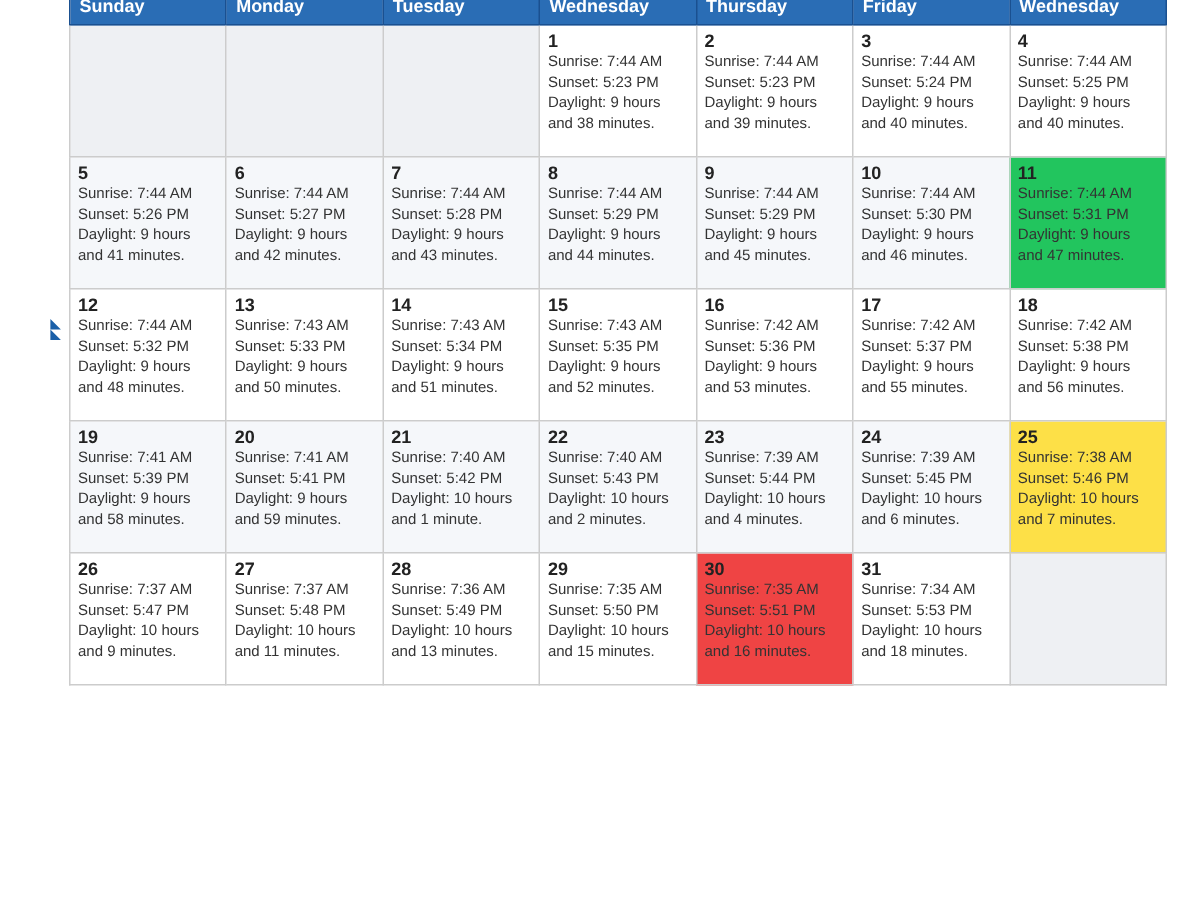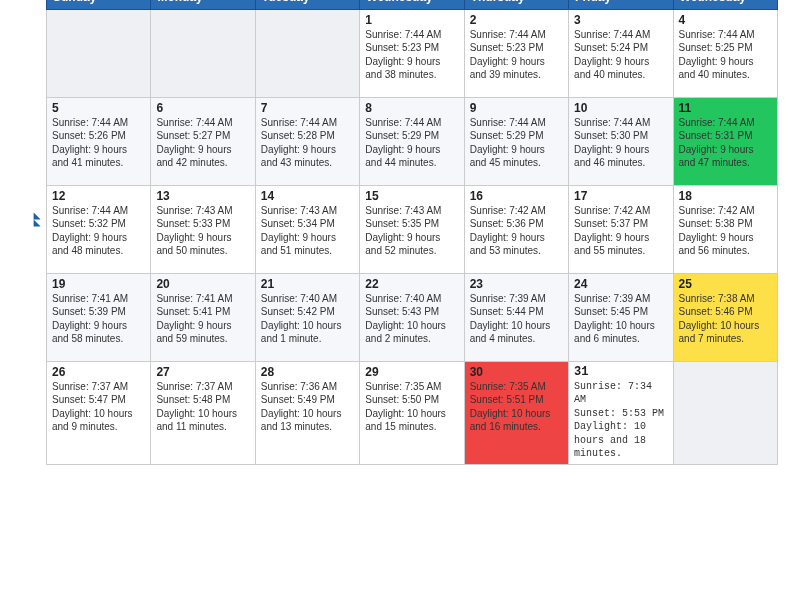--- a/index.html
+++ b/index.html
@@ -237,20 +237,20 @@
 Daylight: 10 hours and 11 minutes.</span></td>
           <td style="background: rgb(255, 255, 255);"><span class="day-num">28</span><span class="day-info" style="white-space: pre-line;">Sunrise: 7:36 AM
 Sunset: 5:49 PM
 Daylight: 10 hours and 13 minutes.</span></td>
           <td style="background: rgb(255, 255, 255);"><span class="day-num">29</span><span class="day-info" style="white-space: pre-line;">Sunrise: 7:35 AM
 Sunset: 5:50 PM
 Daylight: 10 hours and 15 minutes.</span></td>
           <td style="background: #ef4444;"><span class="day-num">30</span><span class="day-info" style="white-space: pre-line;">Sunrise: 7:35 AM
 Sunset: 5:51 PM
 Daylight: 10 hours and 16 minutes.</span></td>
-          <td style="background: rgb(255, 255, 255); font-family: Liberation Mono, monospace;"><span class="day-num">31</span><span class="day-info" style="white-space: pre-line;">Sunrise: 7:34 AM
+          <td style="background: rgb(255, 255, 255);"><span class="day-num">31</span><span class="day-info" style="white-space: pre-line;">Sunrise: 7:34 AM
 Sunset: 5:53 PM
 Daylight: 10 hours and 18 minutes.</span></td>
           <td class="empty-cell"></td>
         </tr>
       </tbody>
   </table>
 </div>
 
 </body></html>

